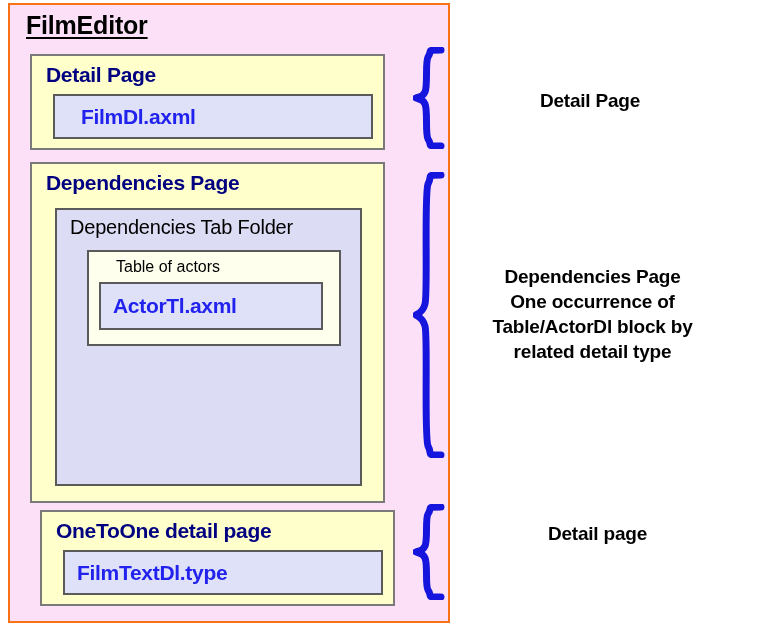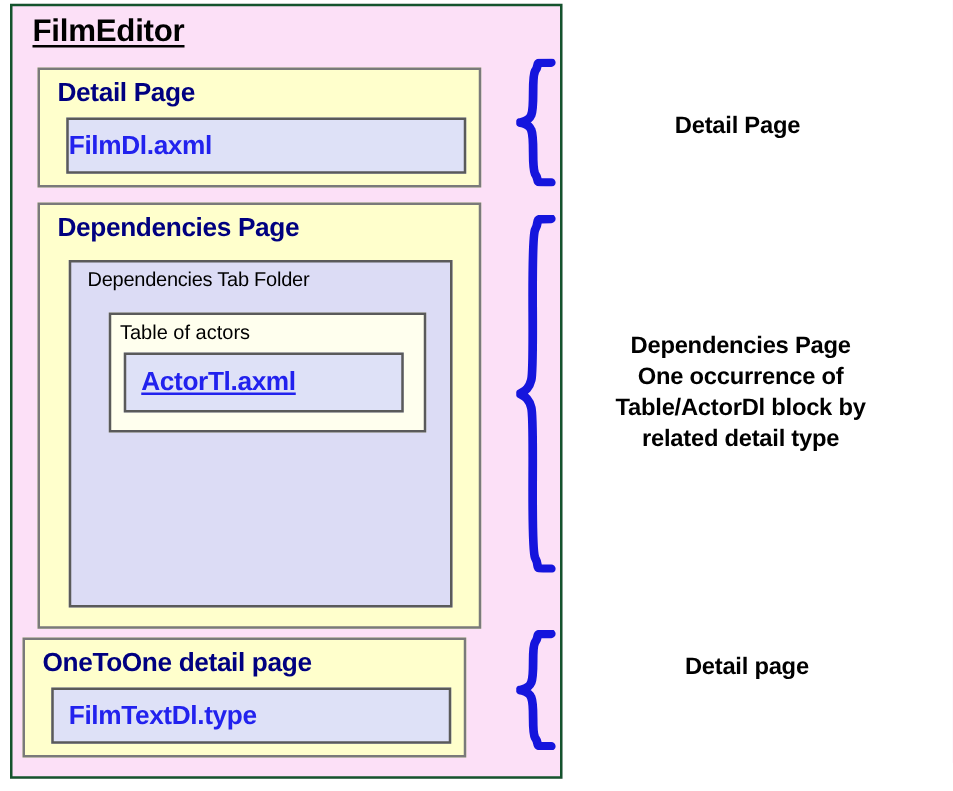--- a/index.html
+++ b/index.html
@@ -16,21 +16,21 @@
   }
 
   
   #editor-container {
     position: absolute;
     left: 8px;
     top: 3px;
     width: 442px;
     height: 620px;
     background: #fce0f7;
-    border: 2px solid #14532d;
+    border: 2px solid #f97316;
     box-sizing: border-box;
   }
 
   #editor-title {
     position: absolute;
     left: 16px;
     top: 6px;
     font-size: 25px;
     font-weight: bold;
     color: #000000;
@@ -74,21 +74,21 @@
 
   
   #tab-folder {
     position: absolute;
     background: #dcdcf5;
     border: 2px solid #5a5a5a;
     box-sizing: border-box;
   }
   #tab-folder-title {
     position: absolute;
-    font-size: 16px;
+    font-size: 20px;
     font-weight: normal;
     color: #000000;
     white-space: nowrap;
     letter-spacing: -0.2px;
   }
 
   
   .sub-block {
     position: absolute;
     background: #ffffee;
@@ -126,41 +126,41 @@
 </head>
 <body>
 
 <div id="editor-container">
 
   <div id="editor-title">FilmEditor</div>
 
   <div class="page-block" style="left:20px; top:49px; width:355px; height:96px;">
     <div class="page-title" style="left:14px; top:7px;">Detail Page</div>
     <div class="file-box" style="left:21px; top:38px; width:320px; height:45px;">
-      <div class="file-label" style="left:0; top:9px;">FilmDl.axml</div>
+      <div class="file-label" style="left:26px; top:9px;">FilmDl.axml</div>
     </div>
   </div>
 
   <div class="page-block" style="left:20px; top:157px; width:355px; height:341px;">
     <div class="page-title" style="left:14px; top:7px;">Dependencies Page</div>
 
     <div id="tab-folder" style="left:23px; top:44px; width:307px; height:278px;">
       <div id="tab-folder-title" style="left:13px; top:6px;">Dependencies Tab Folder</div>
 
       <div class="sub-block" style="left:30px; top:40px; width:254px; height:96px;">
-        <div class="sub-title" style="left:7px; top:6px;text-align:right;">Table of actors</div>
+        <div class="sub-title" style="left:27px; top:6px;text-align:right;">Table of actors</div>
         <div class="file-box" style="left:10px; top:30px; width:224px; height:48px;">
-          <div class="file-label" style="left:12px; top:10px;text-decoration:underline;">ActorTl.axml</div>
+          <div class="file-label" style="left:12px; top:10px;">ActorTl.axml</div>
         </div>
       </div>
 
     </div>
   </div>
 
-  <div class="page-block" style="left:8px; top:505px; width:355px; height:96px;">
+  <div class="page-block" style="left:30px; top:505px; width:355px; height:96px;">
     <div class="page-title" style="left:14px; top:7px;">OneToOne detail page</div>
     <div class="file-box" style="left:21px; top:38px; width:320px; height:45px;">
       <div class="file-label" style="left:12px; top:9px;">FilmTextDl.type</div>
     </div>
   </div>
 
 </div>
 
 <div class="brace" style="left:413px; top:47px;">
   <svg width="40" height="102" viewBox="0 0 40 102">

